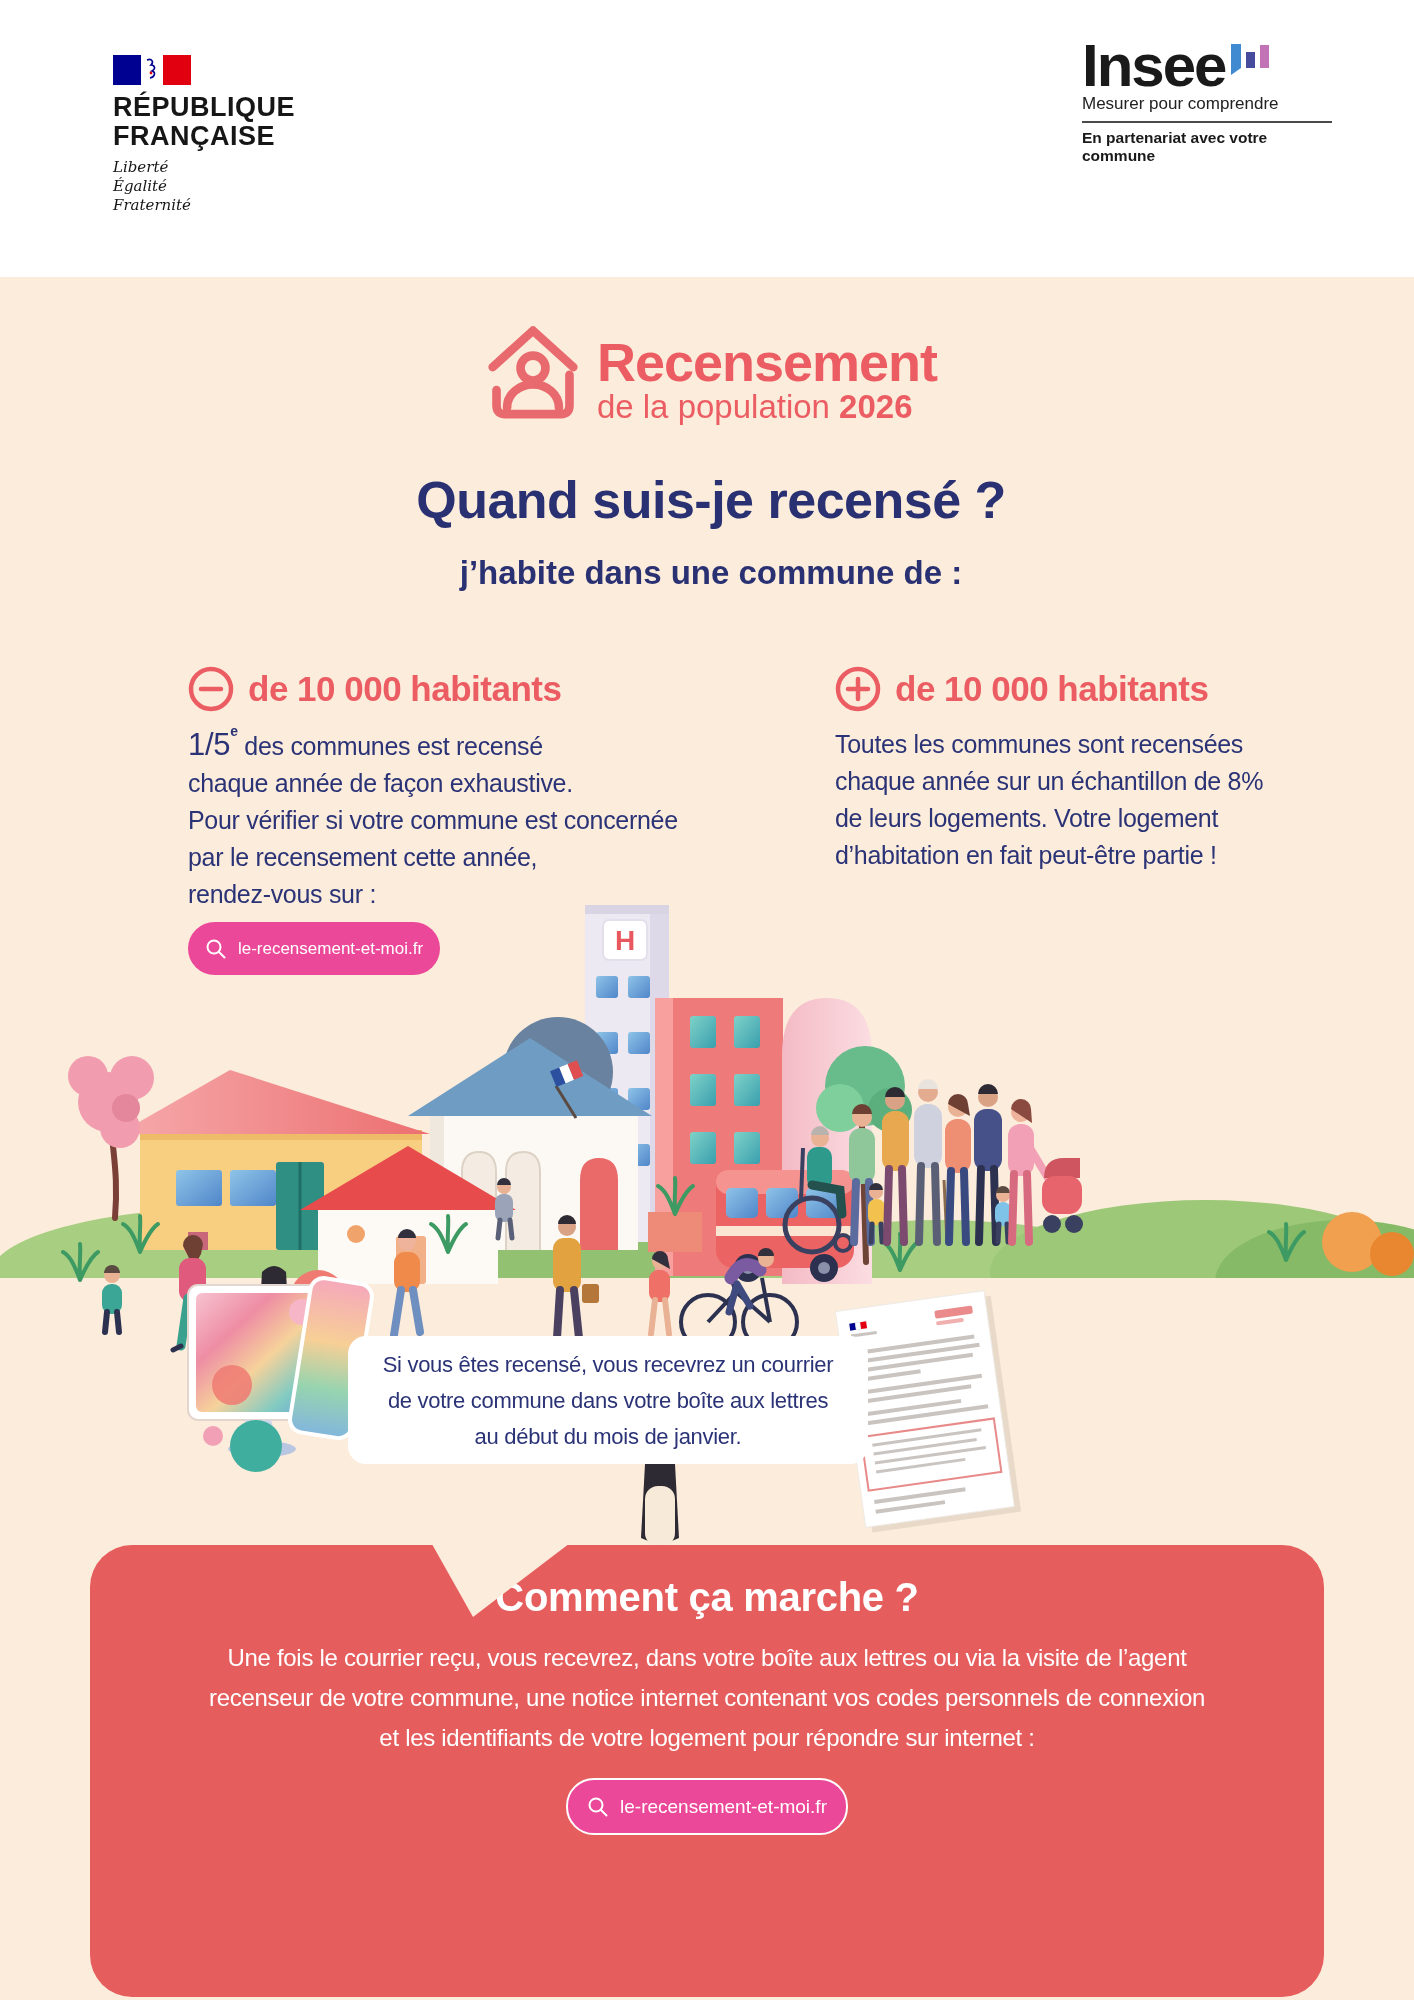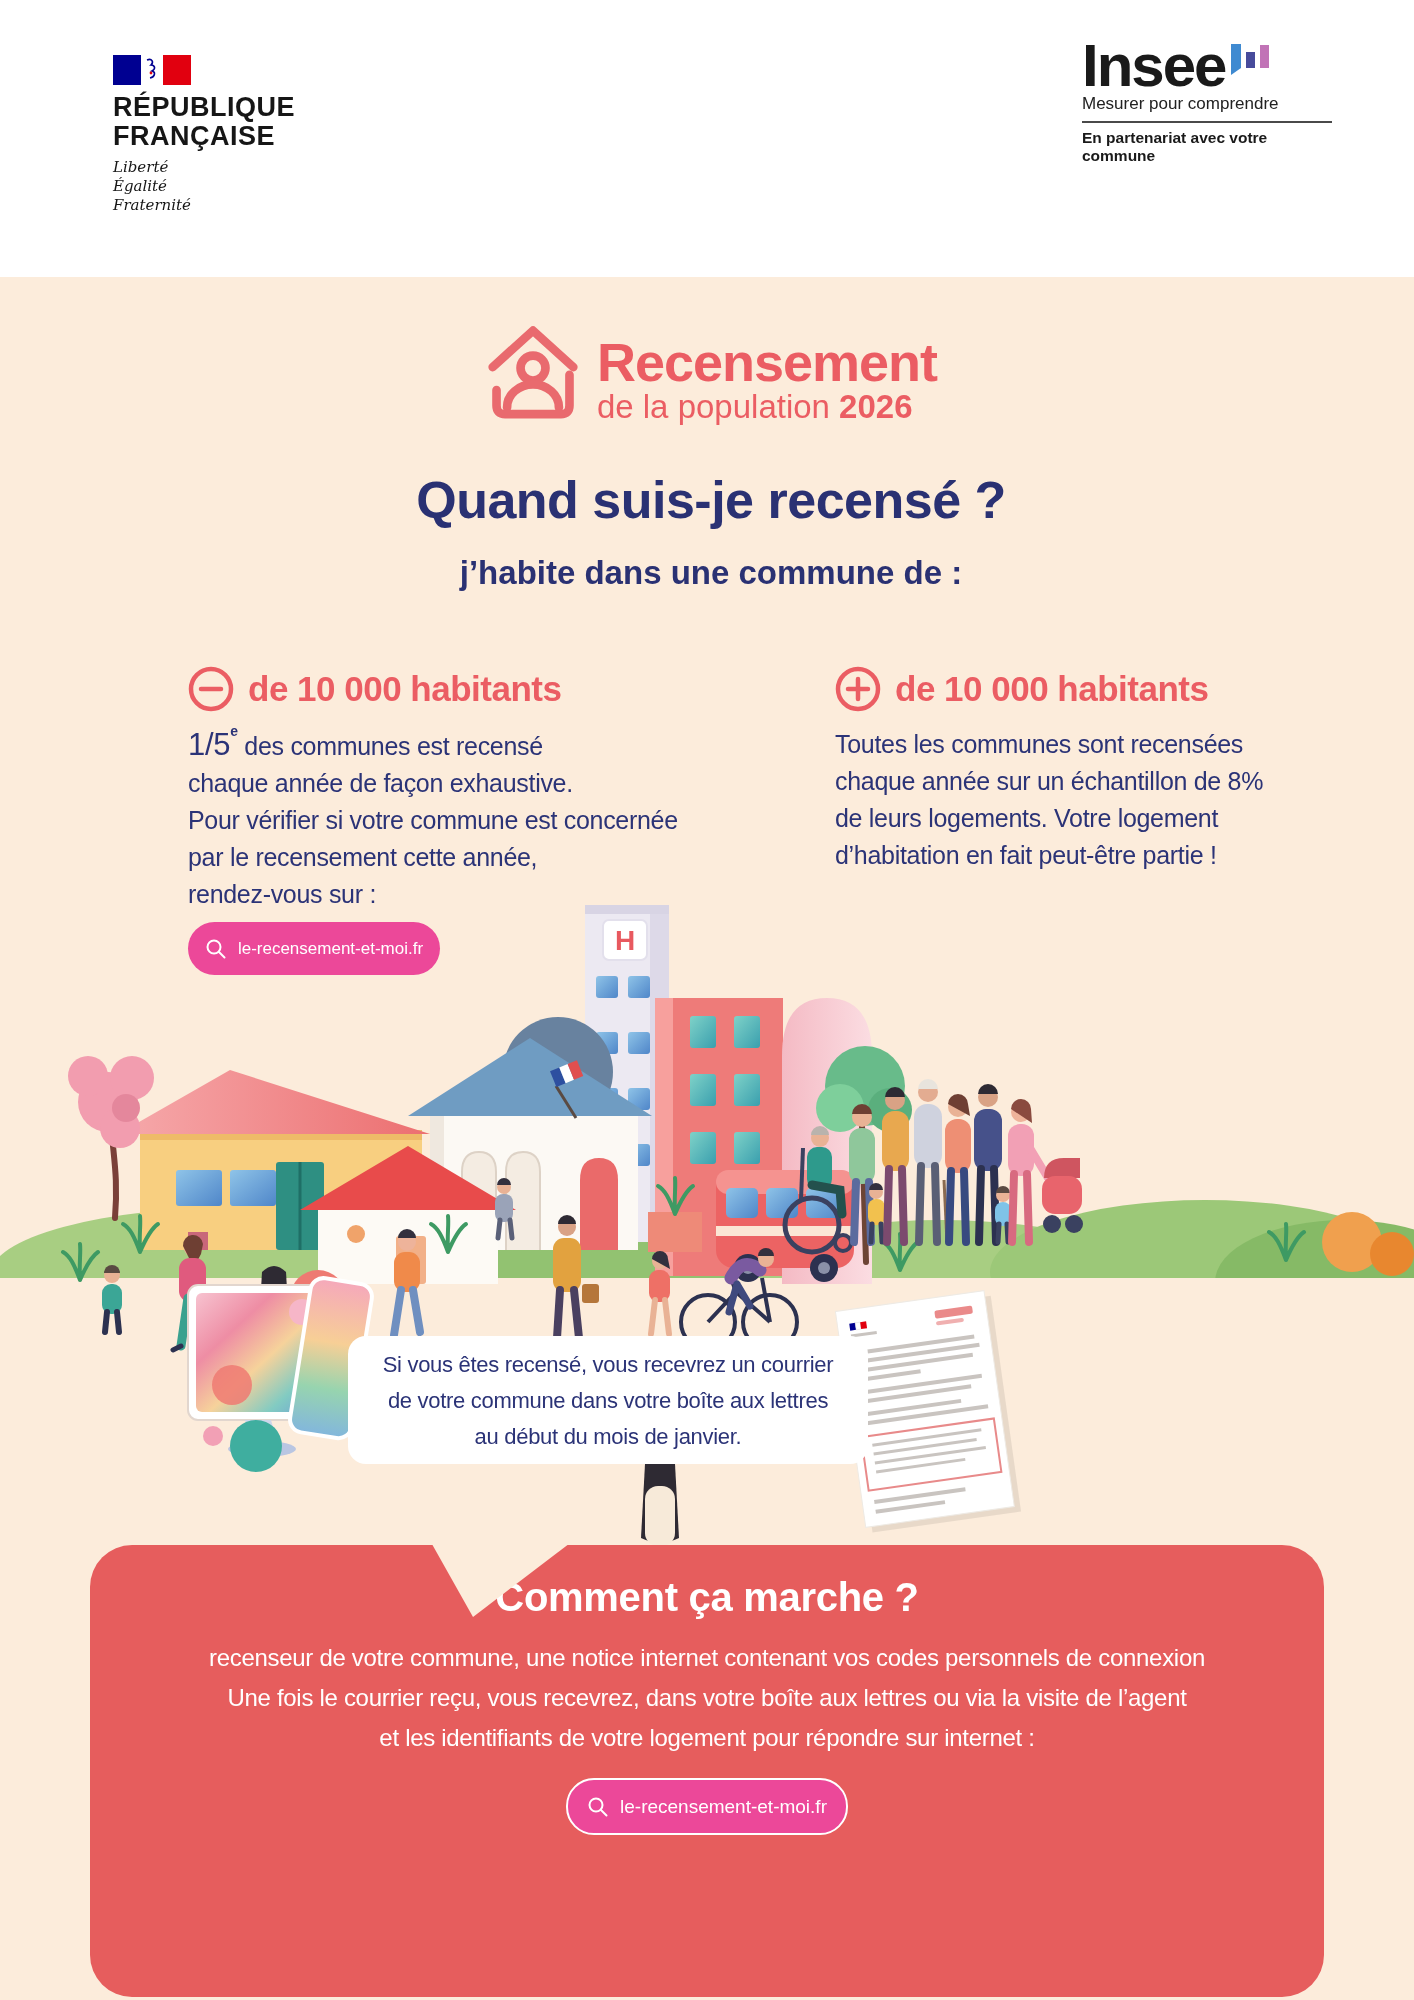--- a/index.html
+++ b/index.html
@@ -492,22 +492,22 @@
 
   <div class="notice">
       <div class="tl"><span>Si vous êtes recensé, </span><span class="b">vous recevrez un courrier</span></div>
       <div class="tl"><span class="b">de votre commune</span><span> dans votre boîte aux lettres</span></div>
       <div class="tl"><span>au début du mois de janvier.</span></div>
     </div>
 
   <div class="panel">
     <div class="panel-title">Comment ça marche ?</div>
     <div class="panel-text">
+        <div class="tl"><span>Une fois le courrier reçu, vous recevrez, dans votre boîte aux lettres ou via la visite de l’agent</span></div>
         <div class="tl"><span>recenseur de votre commune, </span><span class="b">une notice internet contenant vos codes personnels de connexion</span></div>
-        <div class="tl"><span>Une fois le courrier reçu, vous recevrez, dans votre boîte aux lettres ou via la visite de l’agent</span></div>
         <div class="tl"><span class="b">et les identifiants de votre logement pour répondre sur internet :</span></div>
       </div>
     <button class="cta cta2">
       <svg width="22" height="22" viewBox="0 0 22 22">
         <circle cx="9" cy="9" r="6.5" fill="none" stroke="#ffffff" stroke-width="2"></circle>
         <line x1="14" y1="14" x2="19.5" y2="19.5" stroke="#ffffff" stroke-width="2" stroke-linecap="round"></line>
       </svg>
       <span>le-recensement-et-moi.fr</span>
     </button>
   </div>

